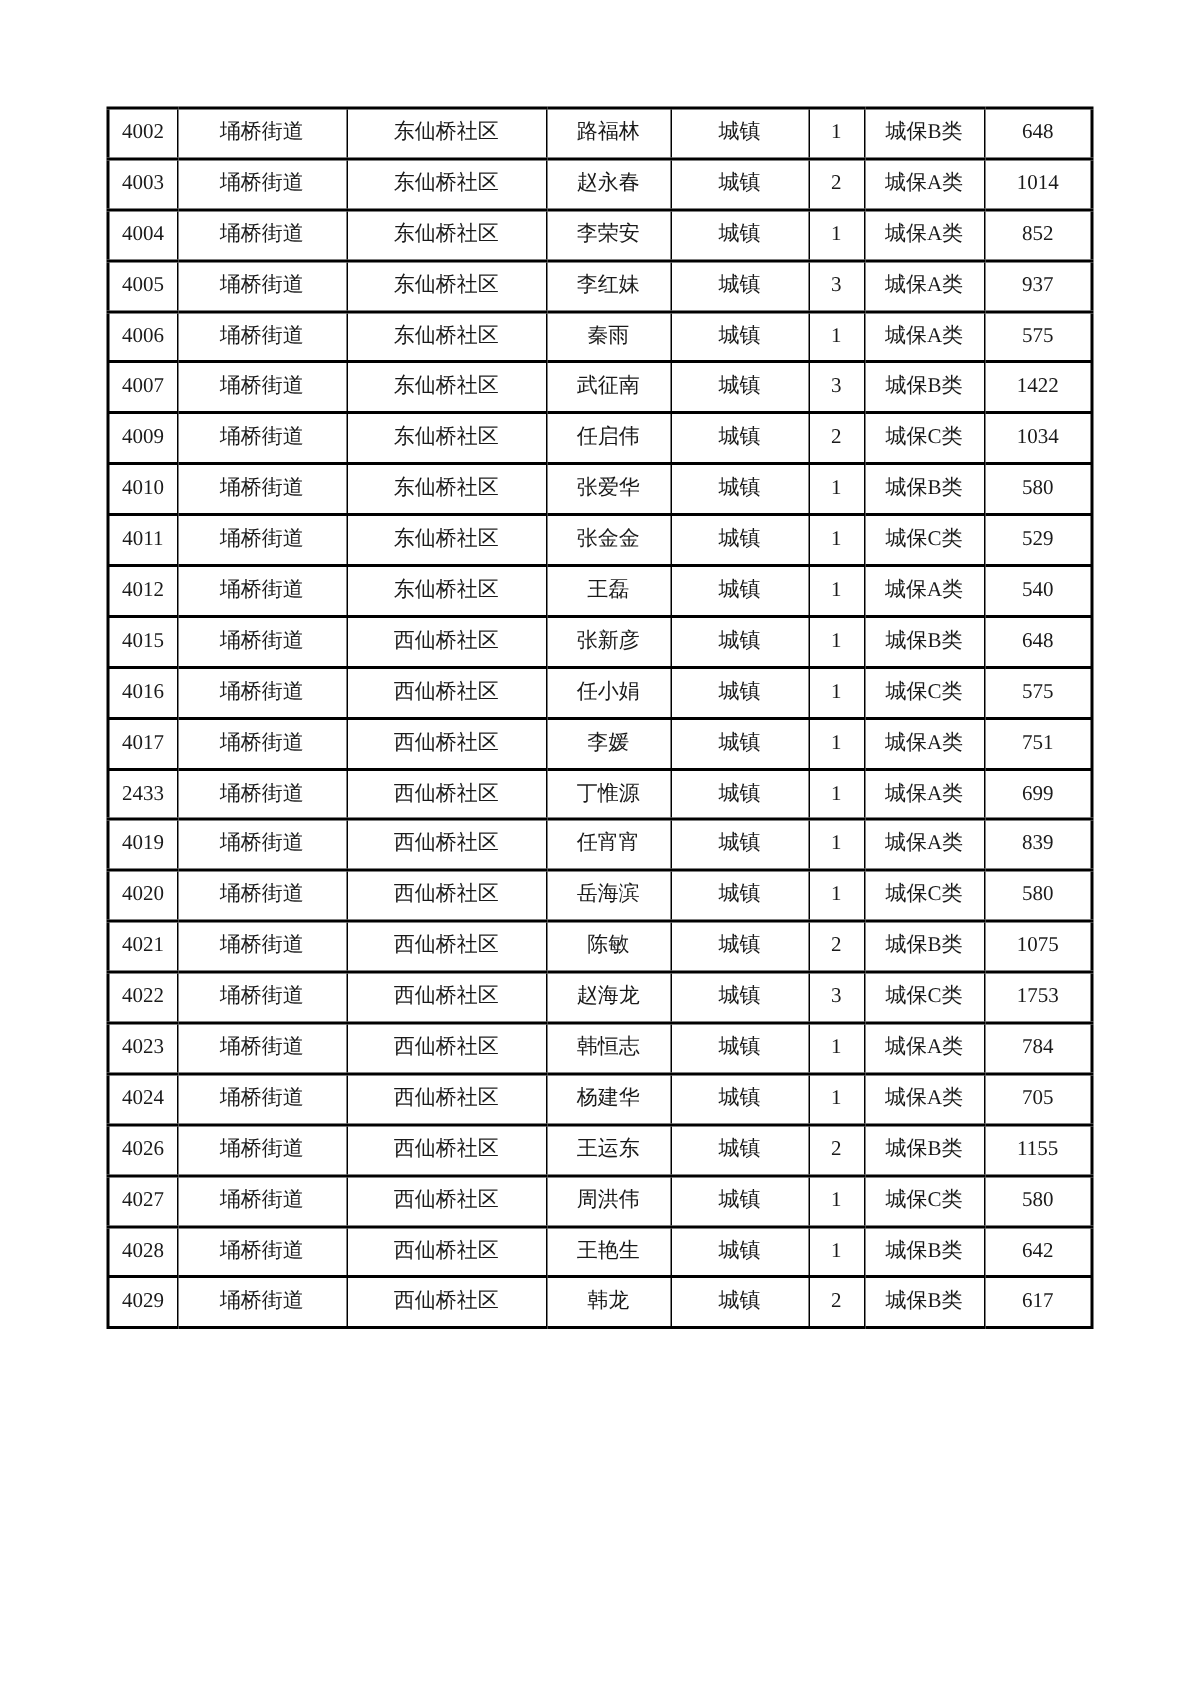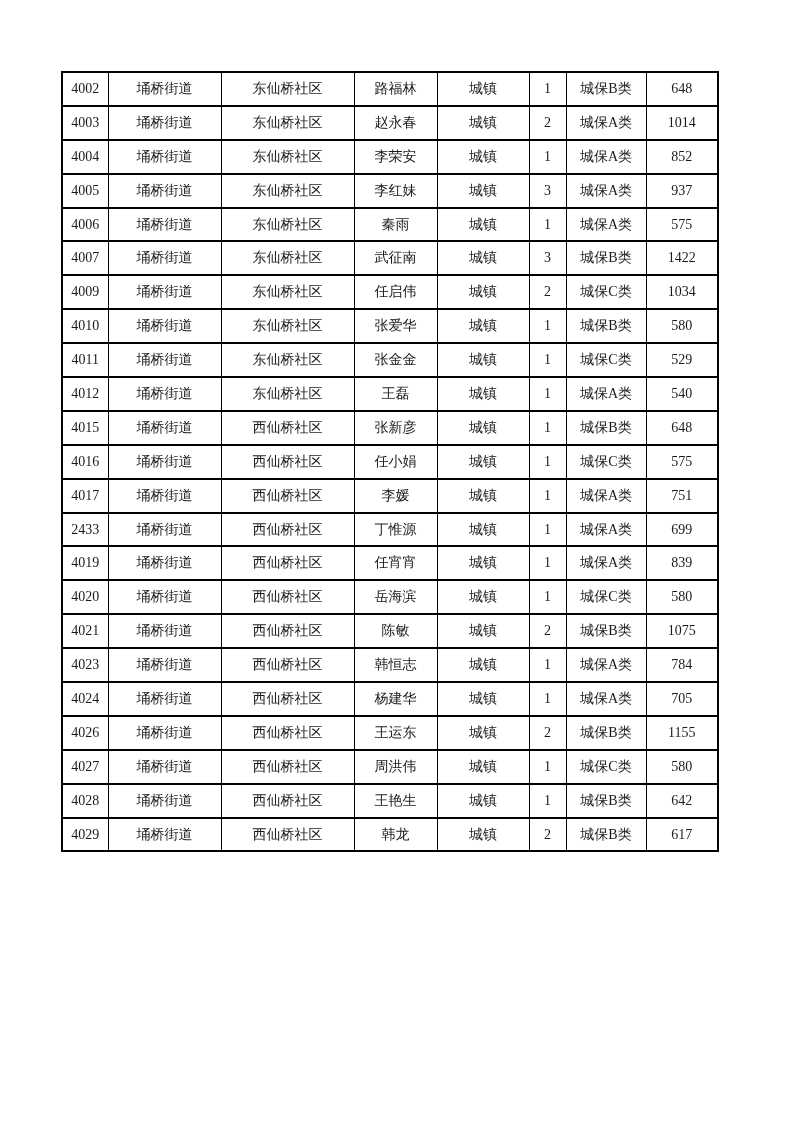--- a/index.html
+++ b/index.html
@@ -11,21 +11,21 @@
     position: relative;
     width: 793px;
     height: 1122px;
     background: #ffffff;
     overflow: hidden;
     font-family: "Liberation Serif", "DejaVu Serif", serif;
     color: #1a1a1a;
   }
   table.roster {
     position: absolute;
-    left: 61px;
+    left: 71px;
     top: 71px;
     width: 656px;
     border-collapse: collapse;
     table-layout: fixed;
     border: 2px solid #000000;
   }
   table.roster td {
     border-left: 1px solid #000000;
     border-right: 1px solid #000000;
     border-top: 2px solid #000000;
@@ -223,20 +223,30 @@
           <td>4021</td>
           <td>埇桥街道</td>
           <td>西仙桥社区</td>
           <td>陈敏</td>
           <td>城镇</td>
           <td>2</td>
           <td>城保B类</td>
           <td>1075</td>
         </tr>
         <tr>
+          <td>4022</td>
+          <td>埇桥街道</td>
+          <td>西仙桥社区</td>
+          <td>赵海龙</td>
+          <td>城镇</td>
+          <td>3</td>
+          <td>城保C类</td>
+          <td>1753</td>
+        </tr>
+        <tr>
           <td>4023</td>
           <td>埇桥街道</td>
           <td>西仙桥社区</td>
           <td>韩恒志</td>
           <td>城镇</td>
           <td>1</td>
           <td>城保A类</td>
           <td>784</td>
         </tr>
         <tr>

